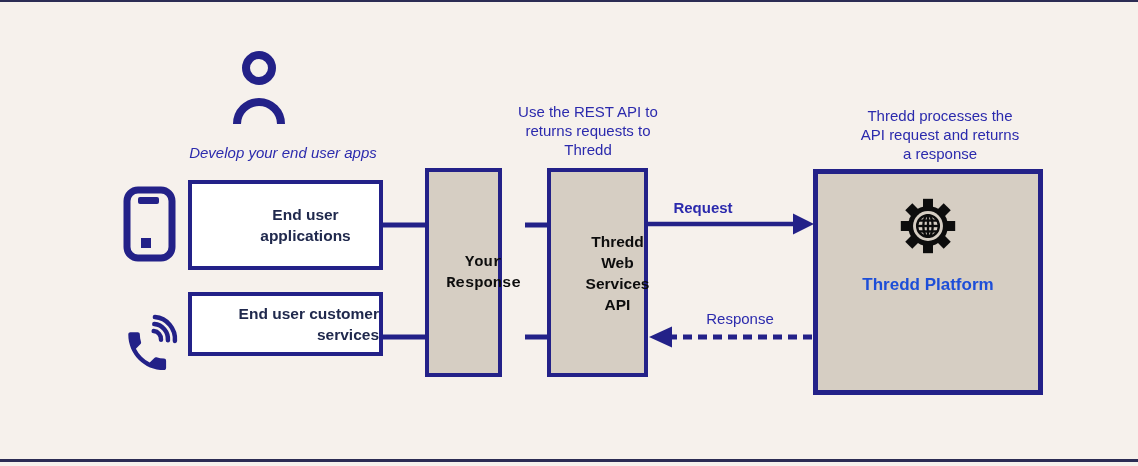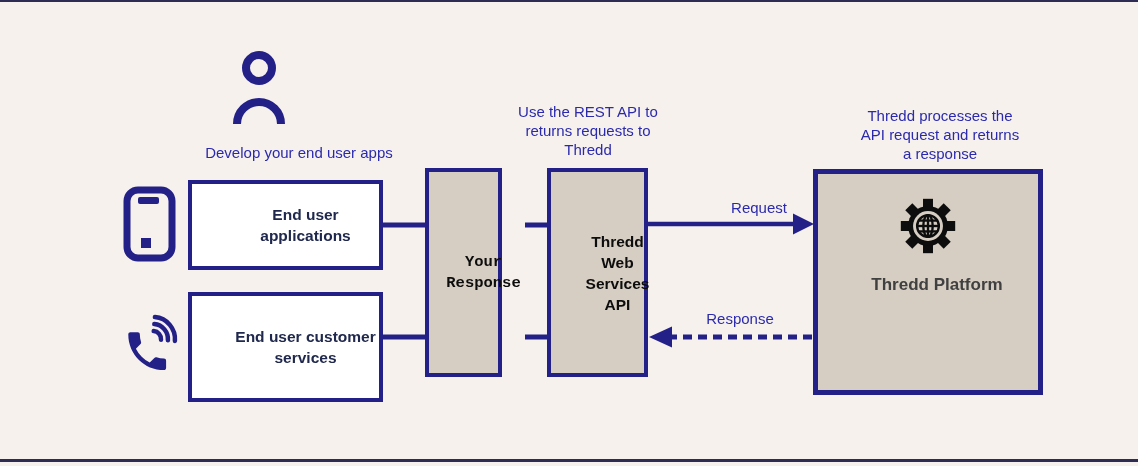--- a/index.html
+++ b/index.html
@@ -24,35 +24,35 @@
 
   .box {
     position:absolute; border:4px solid #232188;
     display:flex; flex-direction:column; align-items:center; justify-content:center;
     text-align:center; z-index:2;padding-left:40px;
   }
   .box.white { background:#ffffff; color:#20294d; font-weight:bold; font-size:15.5px; line-height:21px; }
   .box.tan   { background:#d6cec3; color:#0d0d0d; font-weight:bold; font-size:15.5px; line-height:21px; }
 
   .box-apps      { left:188px; top:180px; width:195px; height:90px; }
-  .box-services  { left:188px; top:292px; width:195px; height:110px; }
+  .box-services  { left:188px; top:292px; width:195px; height:64px;align-items:flex-end; }
   .box-systems   { left:425px; top:168px; width:77px;  height:209px;font-family:Liberation Mono, monospace; }
   .box-api       { left:547px; top:168px; width:101px; height:209px; }
   .box-platform  { left:813px; top:169px; width:230px; height:226px; border-width:5px; display:block; }
 
   .platform-gear { position:absolute; left:50%; top:23px; transform:translateX(-50%); width:58px; height:58px; }
   .platform-label {
-    position:absolute; left:9px; top:100px; width:100%;
-    text-align:center; color:#404040; font-weight:bold; font-size:17px;
+    position:absolute; left:0; top:100px; width:100%;
+    text-align:center; color:#1d4ed8; font-weight:bold; font-size:17px;
   }
 
-  .ann-develop   { left:182px; top:143px; width:234px; }
+  .ann-develop   { left:166px; top:143px; width:234px;font-style:italic; }
   .ann-use-rest  { left:496px; top:102px; width:184px; }
   .ann-processes { left:825px; top:106px; width:230px; }
-  .lbl-request   { left:708px; top:198px; width:102px; }
+  .lbl-request   { left:652px; top:198px; width:102px;font-weight:bold; }
   .lbl-response  { left:683px; top:309px; width:114px; }
 
   .icon-person { left:232px; top:50px;  width:54px; height:78px; }
   .icon-phone  { left:123px; top:186px; width:53px; height:76px; }
   .icon-call   { left:120px; top:308px; width:64px; height:64px; }
 
   .connector-layer { position:absolute; left:0; top:0; width:1138px; height:466px; z-index:1; }
 </style>
 </head>
 <body>

